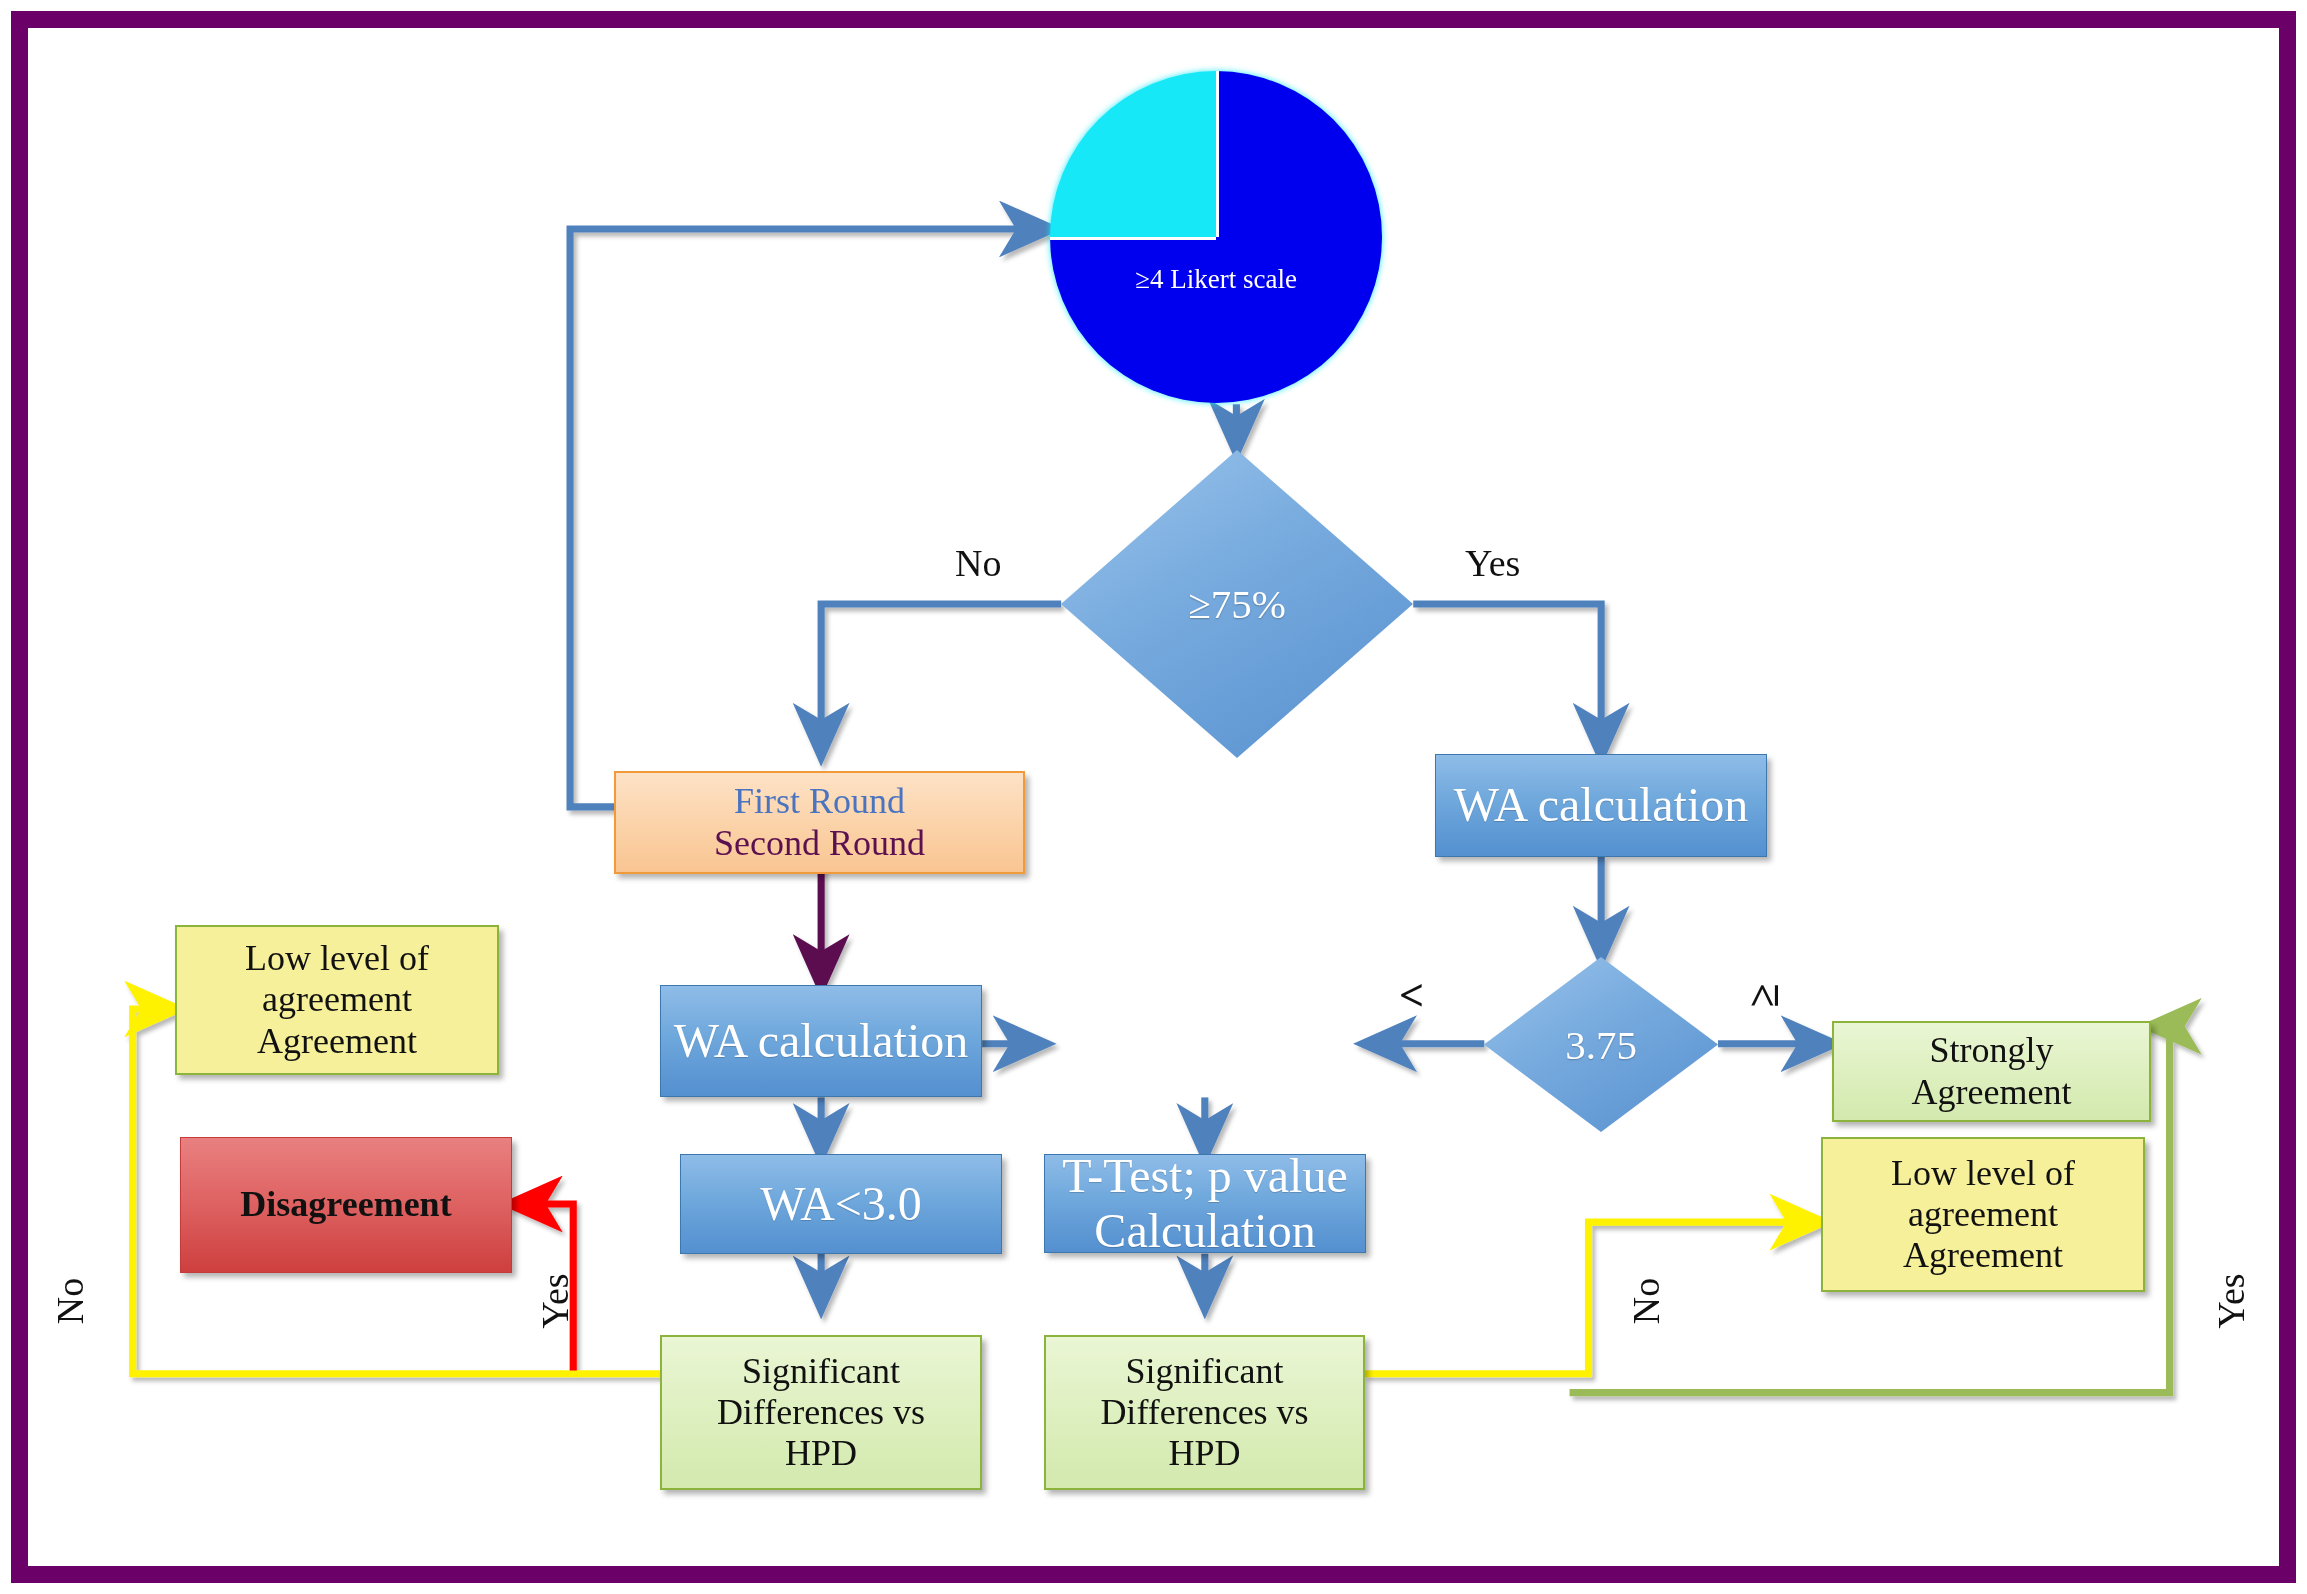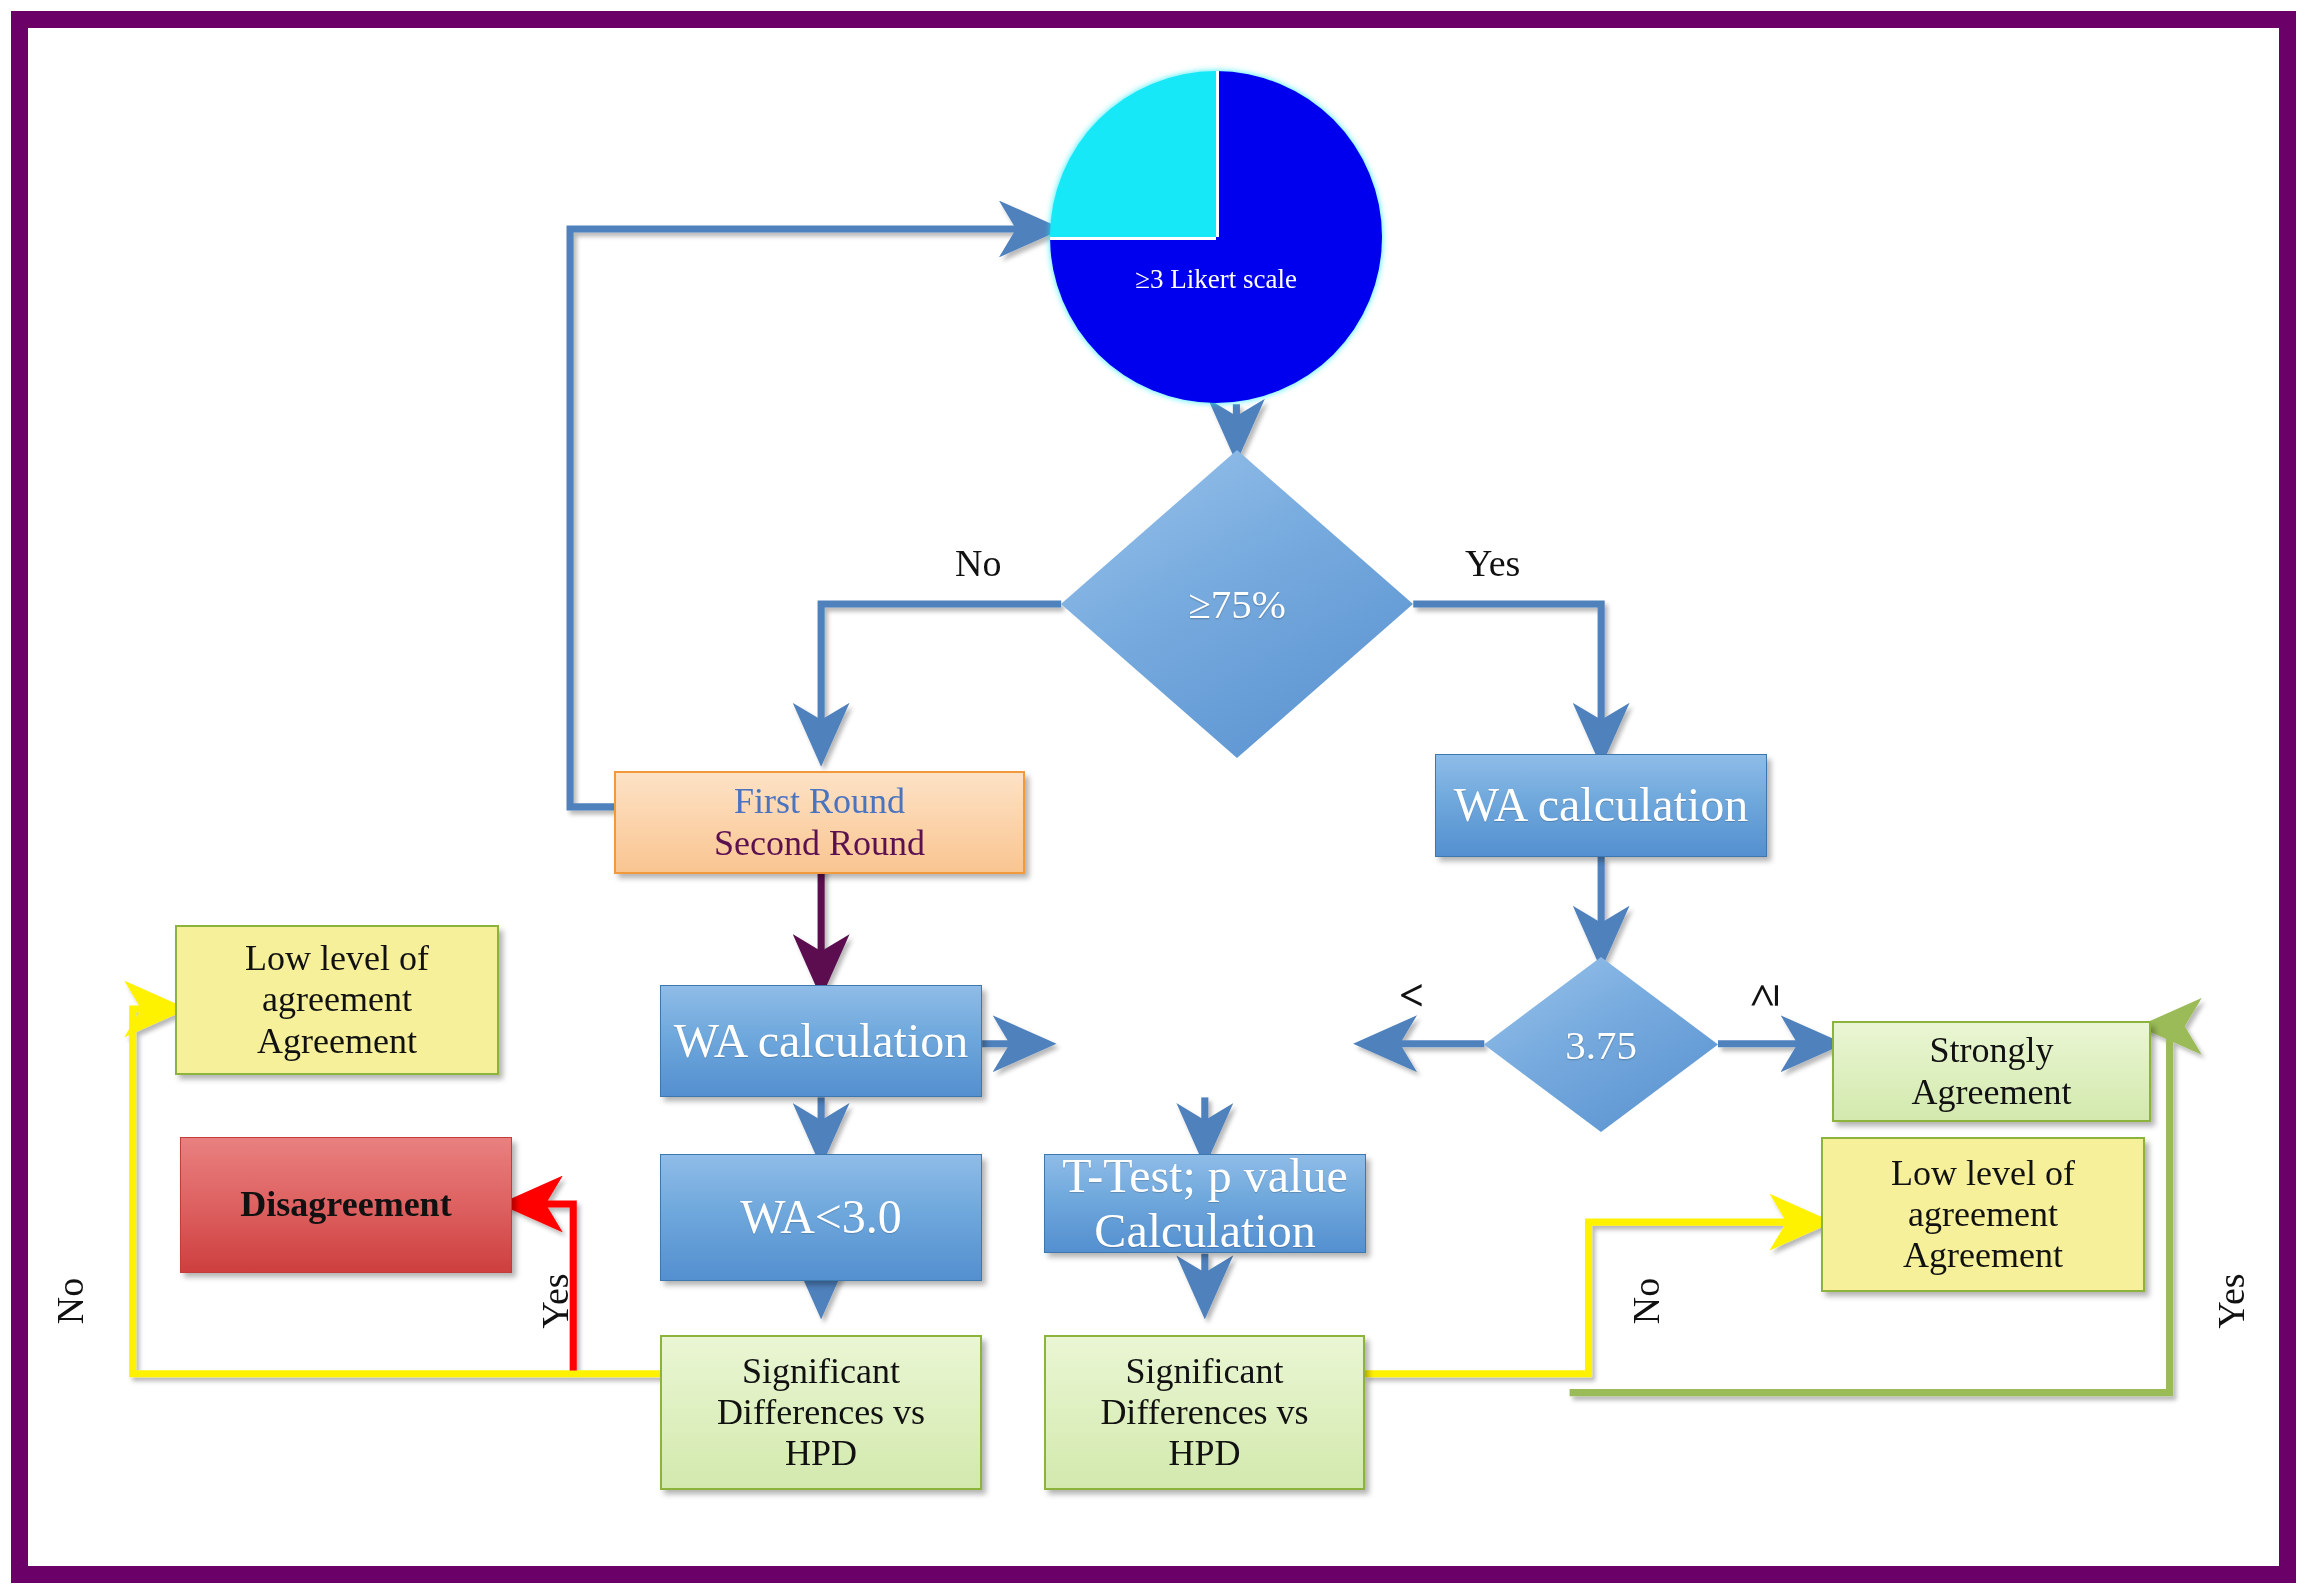--- a/index.html
+++ b/index.html
@@ -141,21 +141,21 @@
         <path d="M 1728,1740 L 2012,1740 L 2012,1548 L 2306,1548" stroke="#FFF200" marker-end="url(#ahYellow)"></path>
 
         <path d="M 1988,1764 L 2748,1764 L 2748,1300 L 2724,1300" stroke="#9BBB59" marker-end="url(#ahGreen)"></path>
       </g>
     </svg>
 
     <div id="pie" style="left:1050px;top:71px;width:332px;height:332px;">
       <div class="pieshape"></div>
       <div class="piegap"></div>
       <div class="piegap2"></div>
-      <div class="pielabel">≥3 Likert scale</div>
+      <div class="pielabel">≥4 Likert scale</div>
     </div>
 
     <div class="diamond" style="left:1061px;top:450px;width:352px;height:308px;">
       <div class="dshape"></div>
       <div class="dlabel">≥75%</div>
     </div>
 
     <div class="node box-orange" style="left:614px;top:754px;width:411px;height:103px;flex-direction:column;">
       <span class="round-first">First Round</span>
       <span class="round-second">Second Round</span>
@@ -173,21 +173,21 @@
     <div class="diamond" style="left:1484px;top:957px;width:234px;height:175px;">
       <div class="dshape"></div>
       <div class="dlabel">3.75</div>
     </div>
 
     <div class="node box-green" style="left:1832px;top:993px;width:319px;height:101px;flex-direction:column;">
       <span>Strongly</span>
       <span>Agreement</span>
     </div>
 
-    <div class="node box-blue" style="left:660px;top:1154px;width:322px;height:127px;">
+    <div class="node box-blue" style="left:680px;top:1154px;width:322px;height:100px;">
       <span>WA&lt;3.0</span>
     </div>
 
     <div class="node box-blue" style="left:1044px;top:1154px;width:322px;height:99px;flex-direction:column;text-align:right;">
       <span>T-Test; p value</span>
       <span>Calculation</span>
     </div>
 
     <div class="node box-yellow" style="left:175px;top:925px;width:324px;height:150px;flex-direction:column;">
       <span>Low level of</span>

